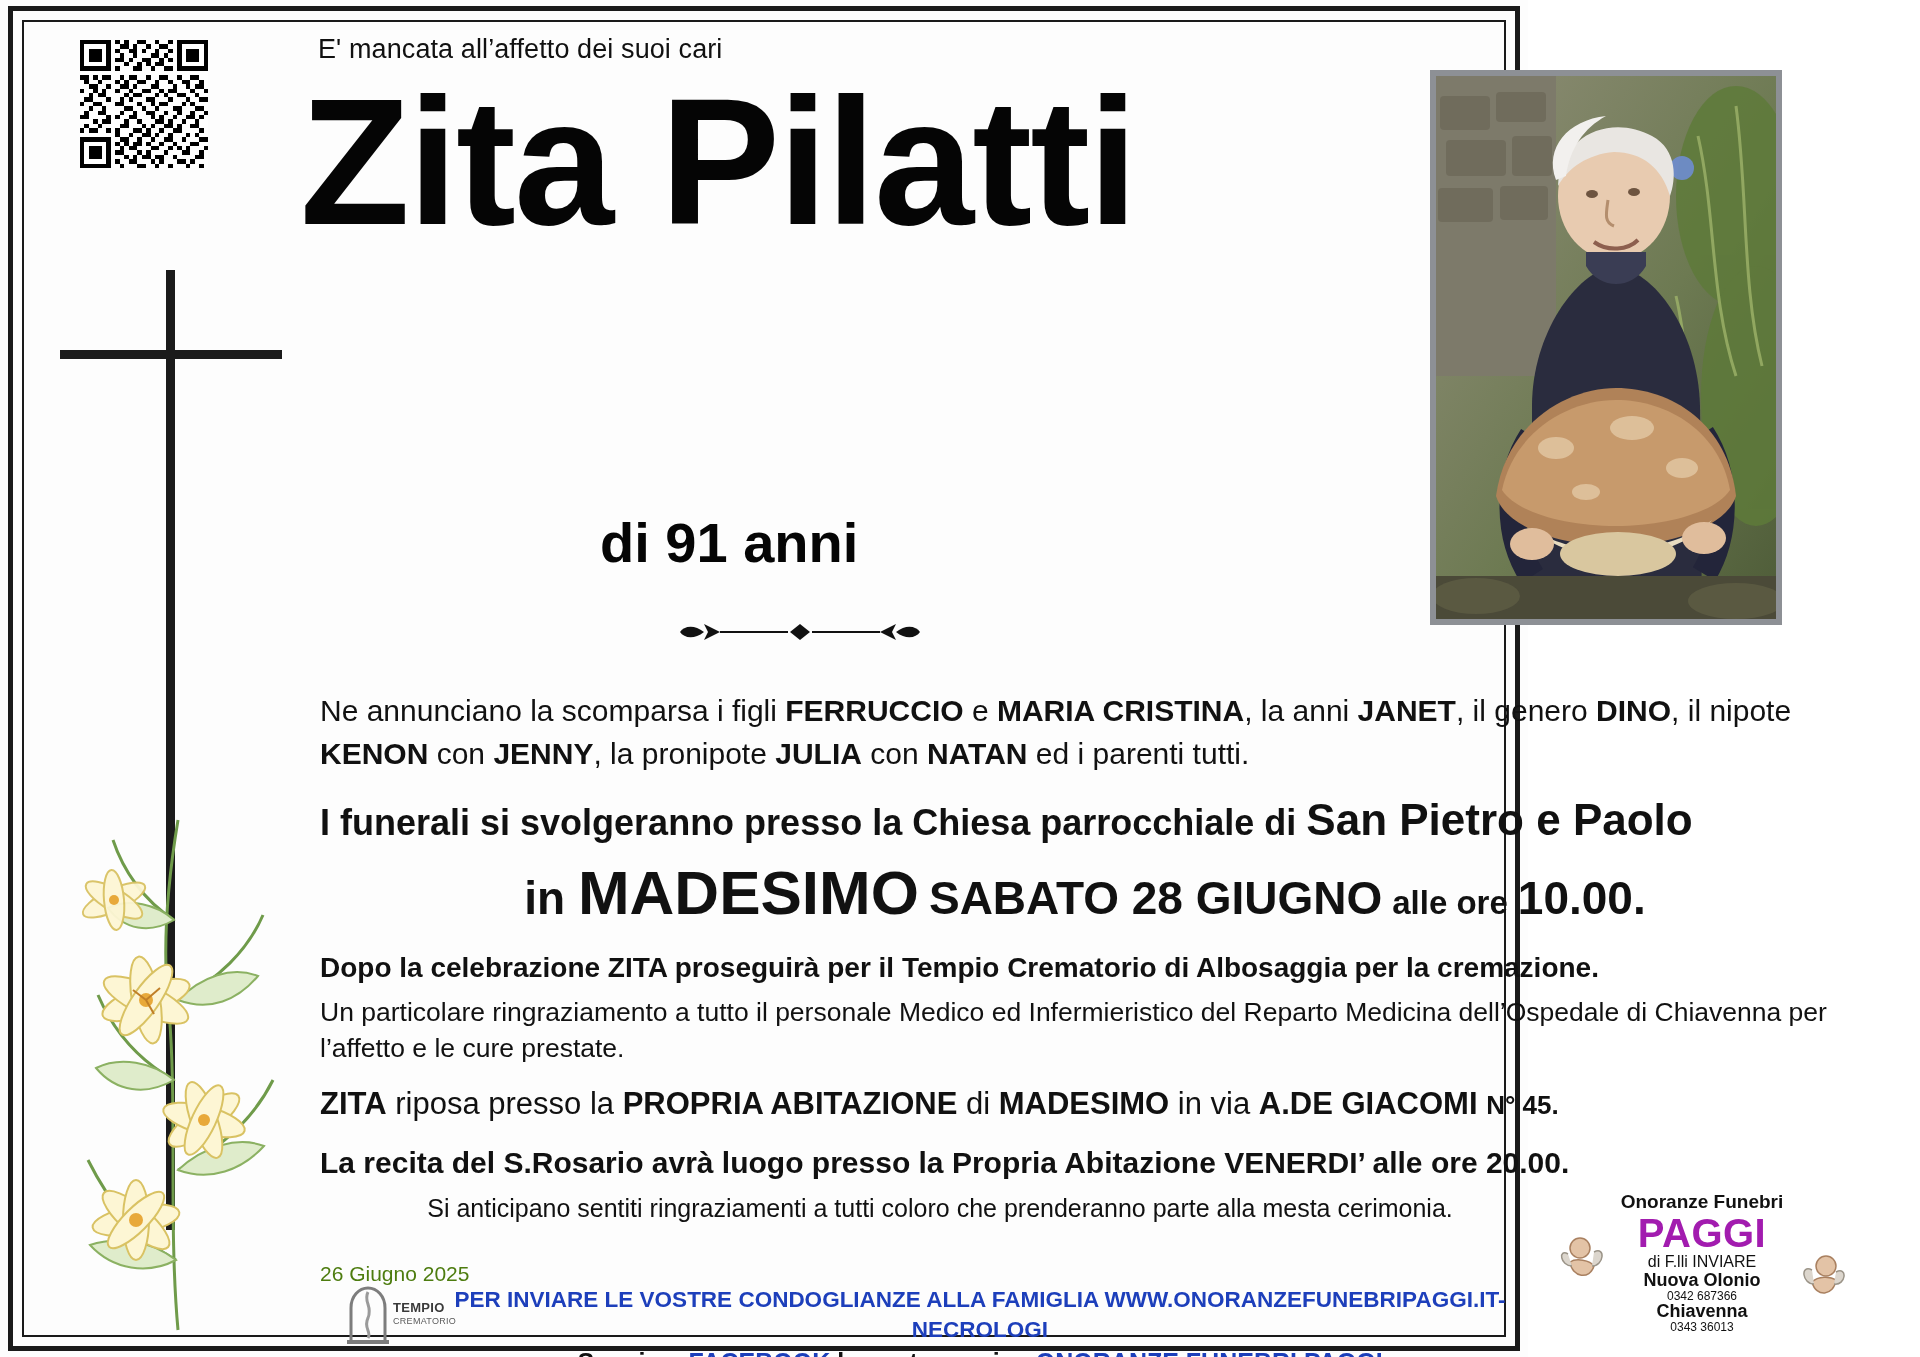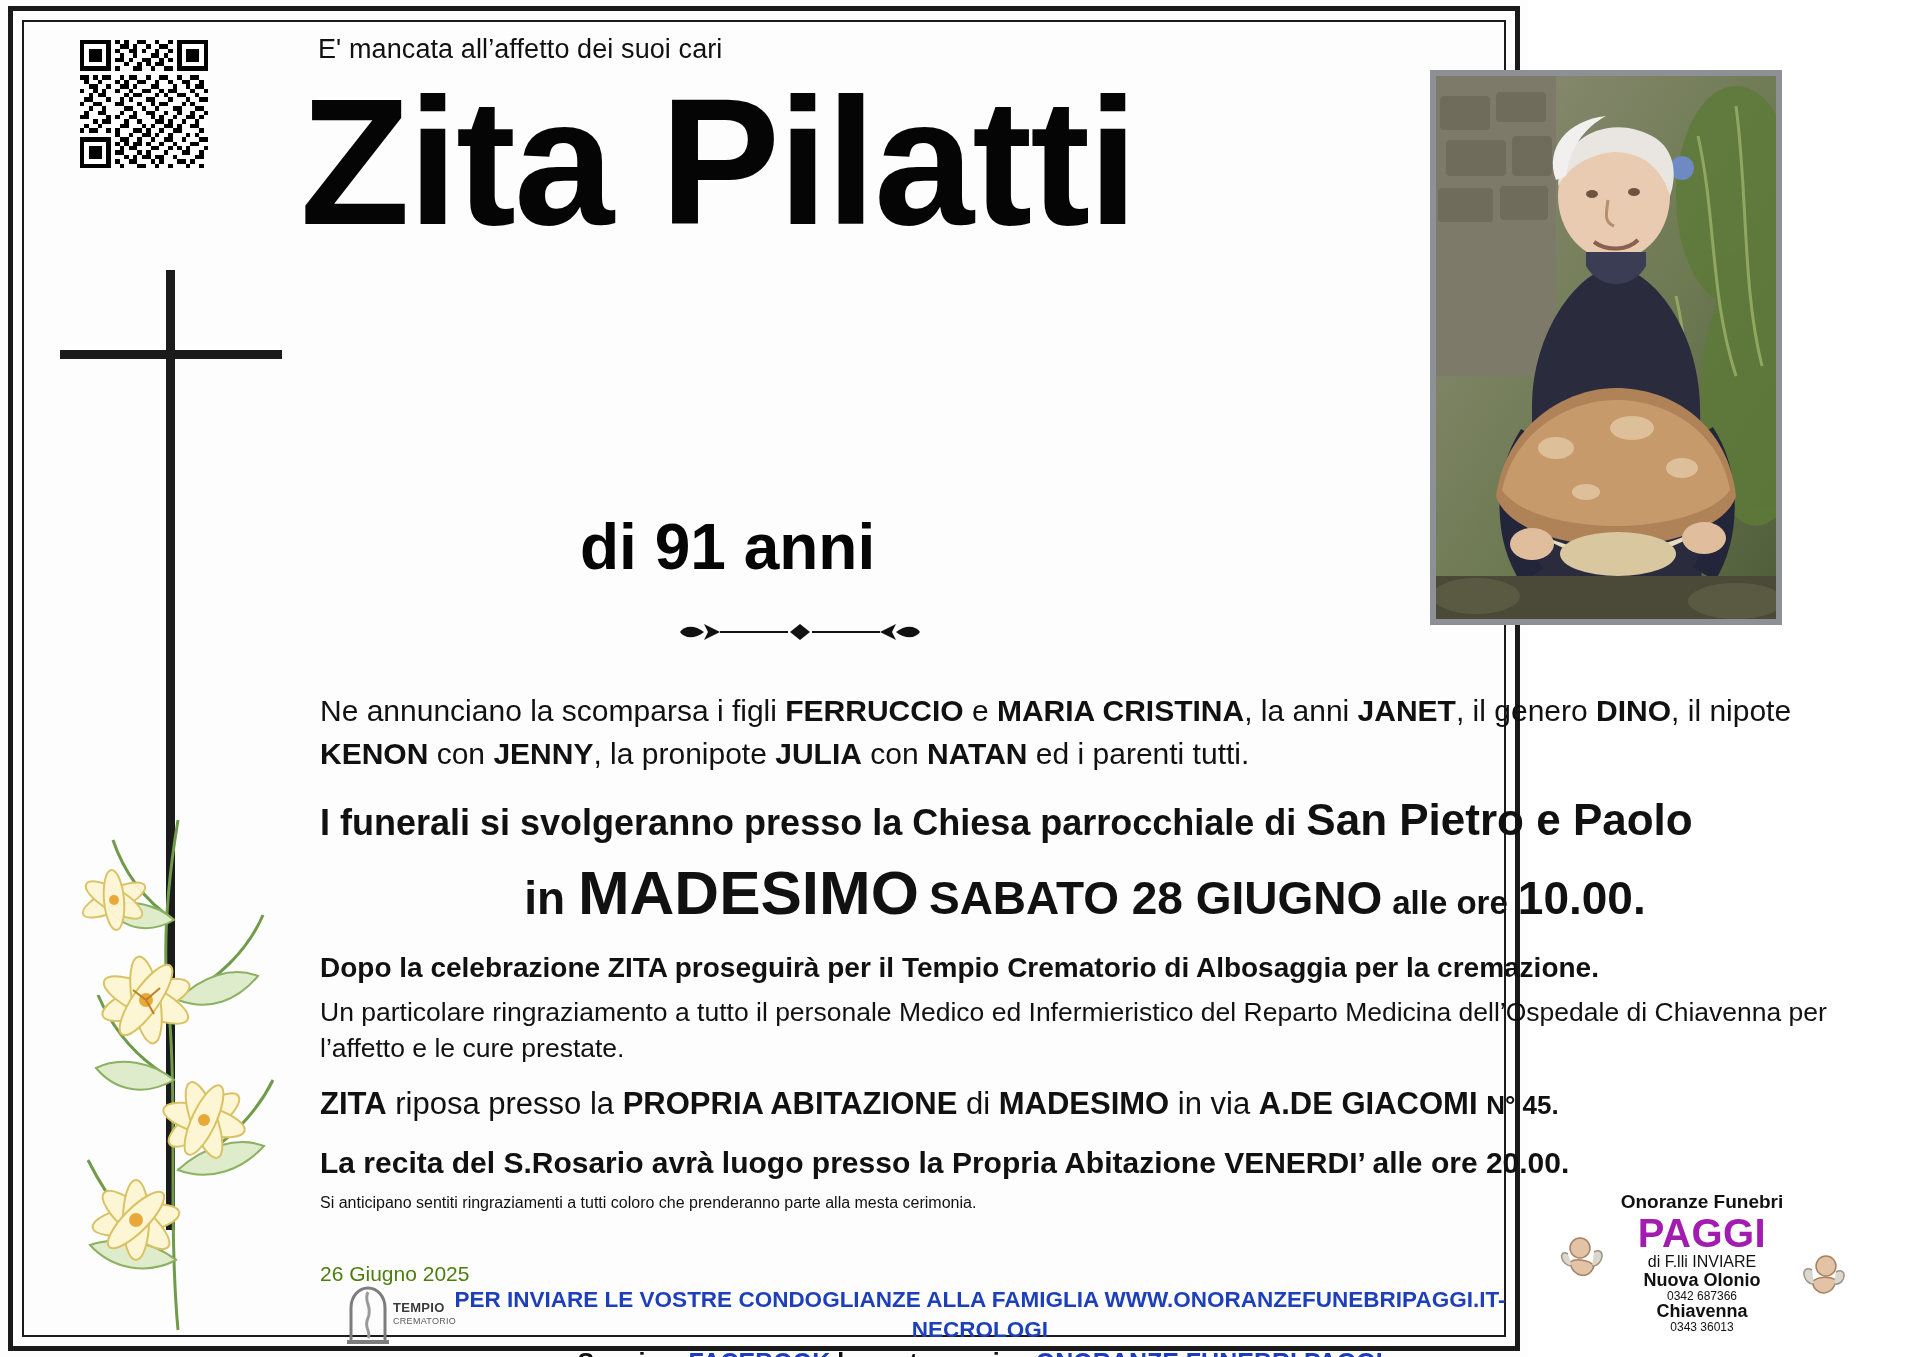--- a/index.html
+++ b/index.html
@@ -118,23 +118,23 @@
     font-size: 180px;
     font-weight: bold;
     letter-spacing: -2px;
     line-height: 1.0;
     color: #050505;
     white-space: nowrap;
   }
 
   .age {
     position: absolute;
-    left: 580px;
+    left: 600px;
     top: 510px;
-    font-size: 64px;
+    font-size: 56px;
     font-weight: bold;
     color: #050505;
   }
 
   
   .ornament {
     position: absolute;
     left: 600px;
     top: 618px;
     width: 400px;
@@ -215,23 +215,23 @@
   .l6 .reg { font-weight: normal; }
   .l6 .sm { font-size: 26px; }
 
   .l7 {
     font-size: 30px;
     font-weight: bold;
     margin-top: 18px;
     line-height: 1.3;
   }
   .l8 {
-    font-size: 16px;
+    font-size: 25px;
     margin-top: 12px;
-    text-align: left;
+    text-align: center;
     width: 1240px;
     color: #111;
   }
 
   .date-small {
     position: absolute;
     left: 320px;
     top: 1262px;
     font-size: 21px;
     color: #4d7c0f;

